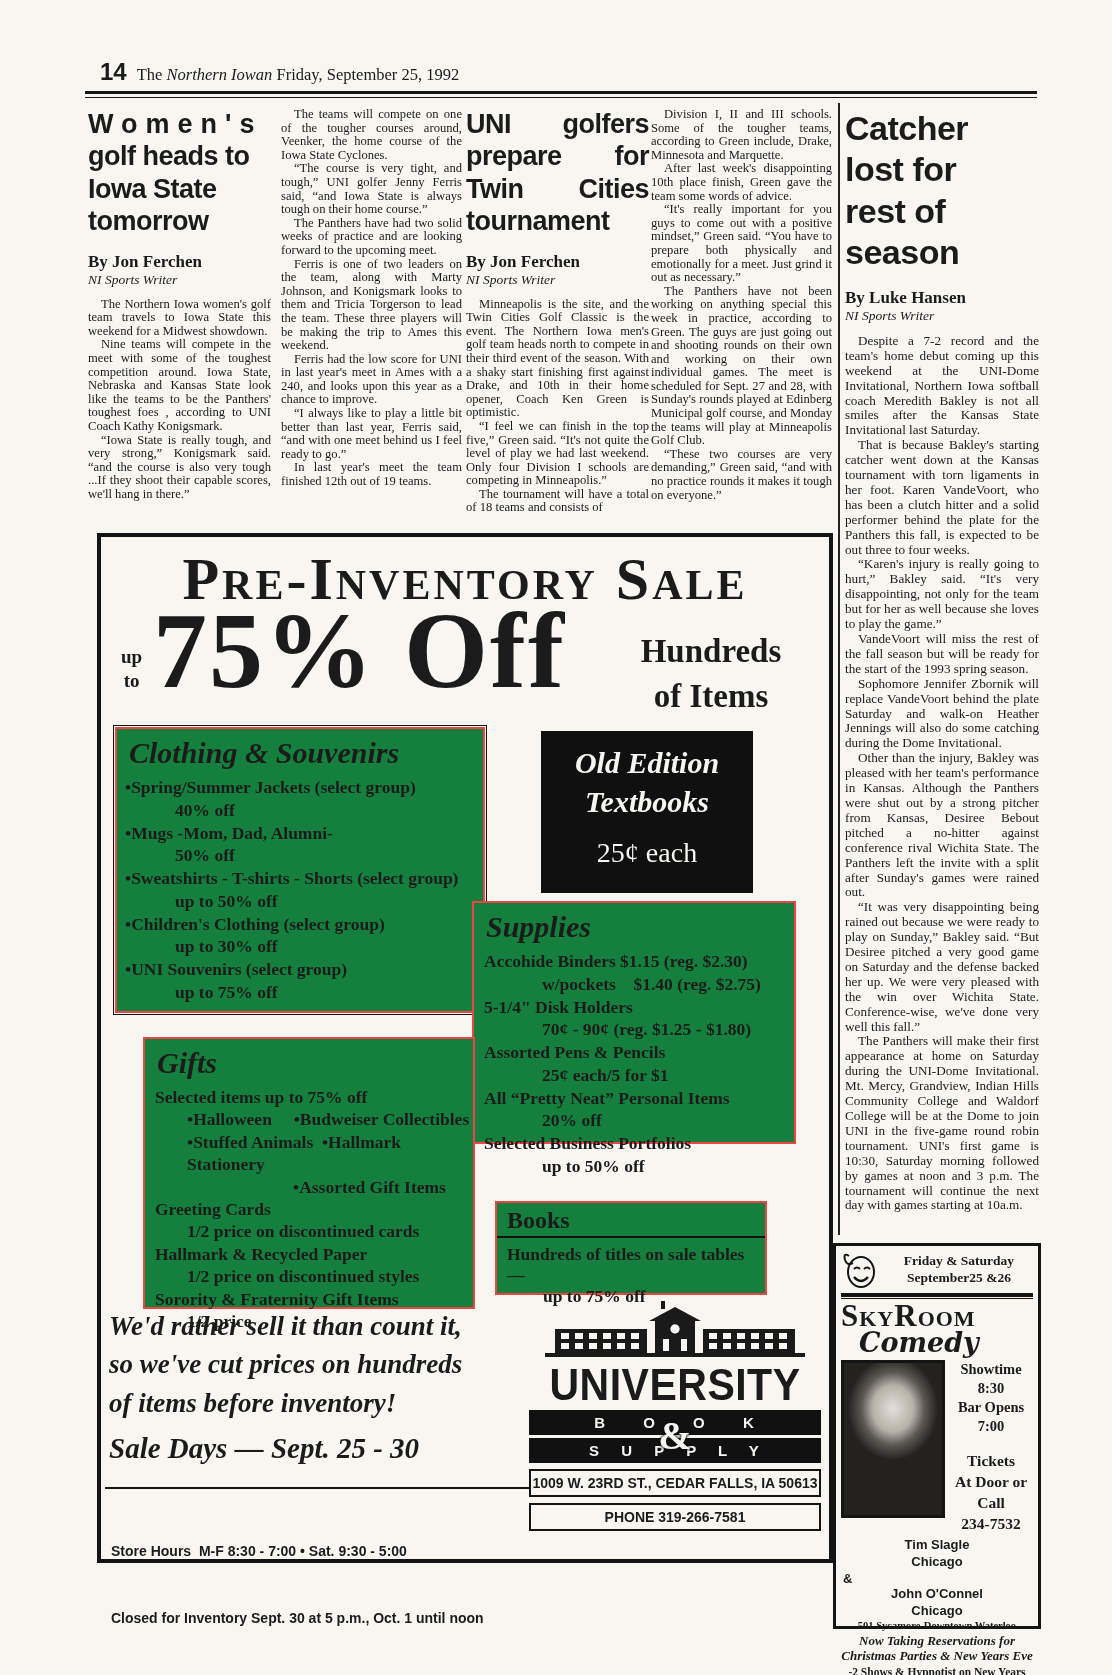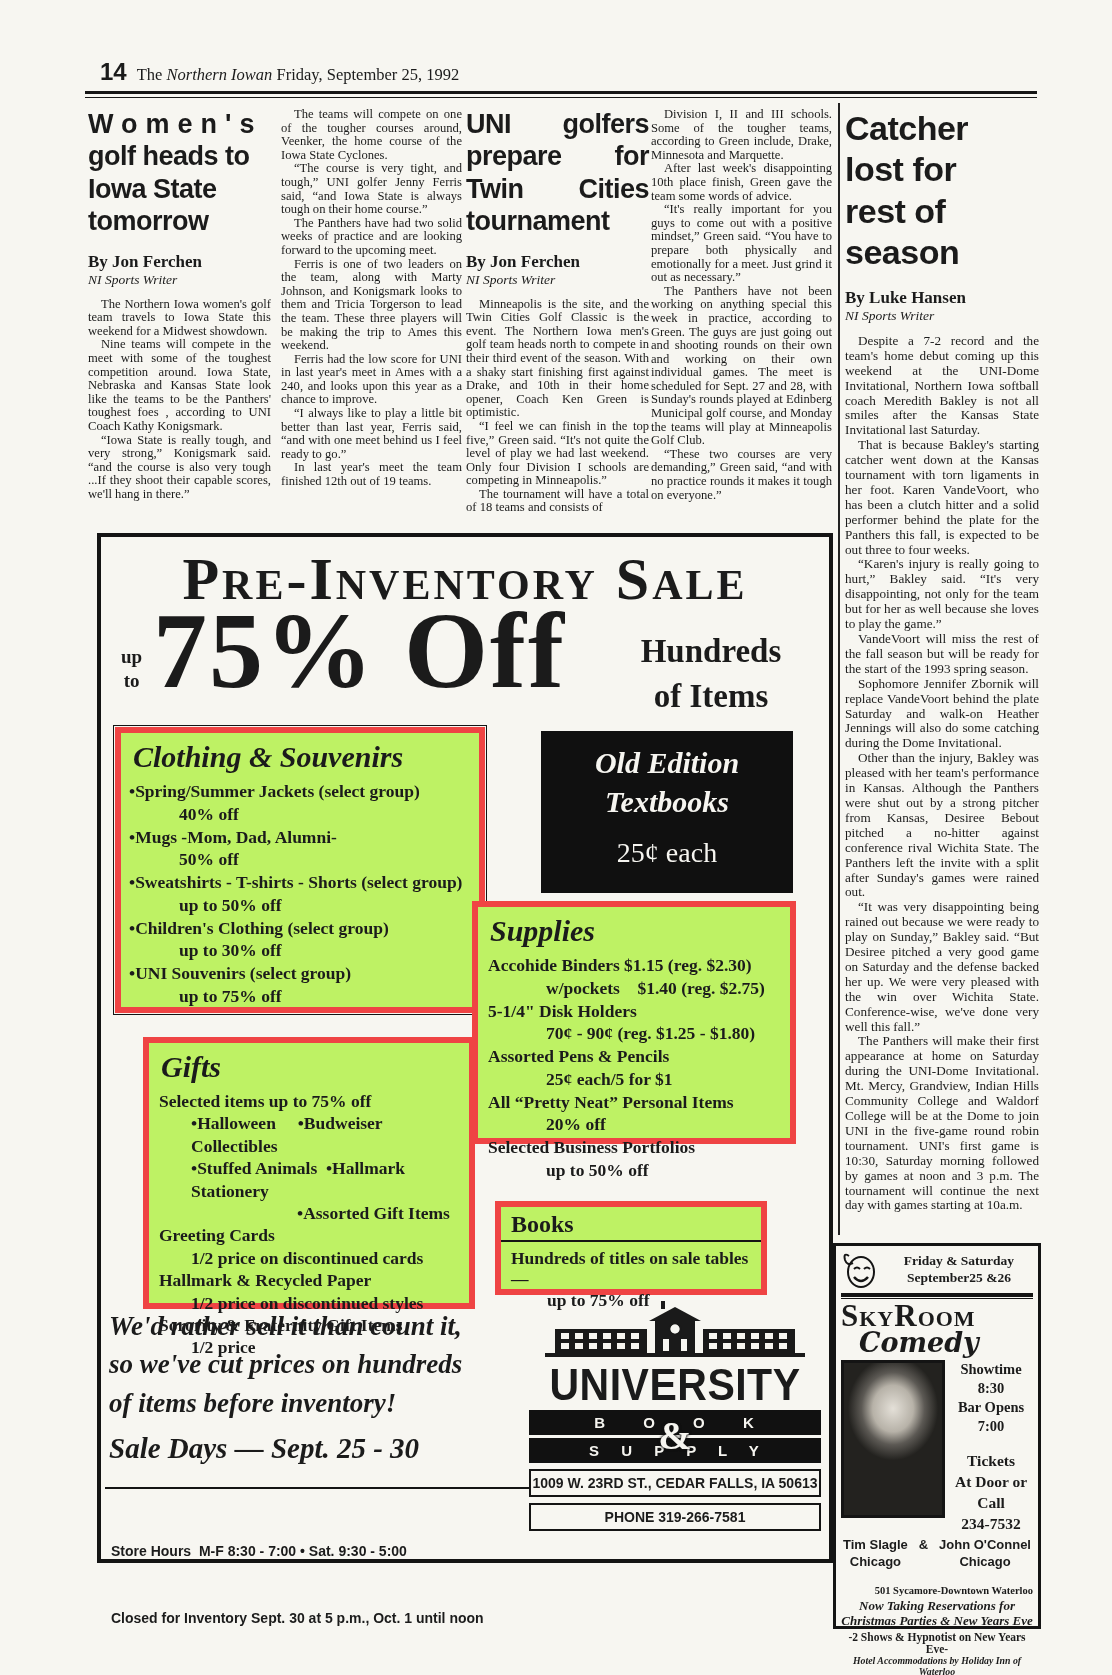--- a/index.html
+++ b/index.html
@@ -30,26 +30,26 @@
   .vsep { position:absolute; left:838px; top:103px; width:2px; height:1132px; background:#222; }
   
   .ad { position:absolute; left:97px; top:533px; width:736px; height:1030px;
     border:4px solid #141414; background:#f7f6f1; }
   .ad-title { position:absolute; top:8px; left:0; width:100%; text-align:center;
     font-variant:small-caps; font-weight:600; font-size:60px; letter-spacing:3px; }
   .upto { position:absolute; left:20px; top:108px; font-weight:bold; font-size:19px; line-height:1.25; text-align:center; }
   .discount { position:absolute; left:52px; top:52px; font-weight:bold; font-size:108px; letter-spacing:2px; }
   .hundreds { position:absolute; left:505px; top:92px; width:210px; text-align:center;
     font-weight:bold; font-size:33px; line-height:1.35; }
-  .ad-box { position:absolute; border:6px solid #ef4444; background:#bef264; }
+  .ad-box { position:absolute; border:2px solid #ef4444; background:#15803d; }
   .box-clothing { left:14px; top:190px; width:370px; height:286px; box-shadow:0 0 0 1px #f7f6f1, 0 0 0 2px #141414; }
   .box-title { font-style:italic; font-weight:bold; font-size:30px; padding:7px 0 6px 12px; }
   .ad-item { font-weight:bold; font-size:17.5px; line-height:1.3; padding-left:8px; }
   .ad-deal  { font-weight:bold; font-size:17.5px; line-height:1.3; padding-left:58px; }
-  .box-textbooks { position:absolute; left:440px; top:194px; width:252px; height:162px;
+  .box-textbooks { position:absolute; left:440px; top:194px; width:212px; height:162px;
     background:#101010; color:#f6f5f0; text-align:center; }
   .tb-line { font-style:italic; font-weight:bold; font-size:30px; line-height:1.3; }
   .tb-first { padding-top:12px; }
   .tb-price { font-size:28px; margin-top:16px; }
   .box-supplies { left:371px; top:364px; width:324px; height:243px; }
   .sup-main { font-weight:bold; font-size:17.5px; line-height:1.3; padding-left:10px; white-space:pre-wrap; }
   .sup-sub  { font-weight:bold; font-size:17.5px; line-height:1.3; padding-left:68px; white-space:pre-wrap; }
   .box-gifts { left:42px; top:500px; width:332px; height:272px; }
   .gift-line { font-weight:bold; font-size:17.5px; line-height:1.28; white-space:pre-wrap; }
   .ind0 { padding-left:10px; } .ind1 { padding-left:42px; } .ind2 { padding-left:148px; }
@@ -86,23 +86,23 @@
   .sky-rule { border-top:4px solid #141414; border-bottom:1px solid #141414; height:6px; margin:3px 0 1px; }
   .sky-brand { font-variant:small-caps; font-weight:bold; font-size:31px; letter-spacing:1px; line-height:1; }
   .sky-brand2 { font-style:italic; font-weight:bold; font-size:27px; line-height:1; margin:-2px 0 4px 18px;
     font-family:"DejaVu Serif", serif; }
   .sky-body { display:flex; gap:4px; }
   .sky-photo { width:104px; height:158px; border:3px solid #141414;
     background:radial-gradient(ellipse 46% 34% at 50% 30%, #e4e0d8 0%, #b7b2a8 45%, #5c5954 70%, #23221f 100%); }
   .sky-right { flex:1; text-align:center; font-weight:bold; }
   .sky-show { font-size:14.5px; line-height:1.3; }
   .sky-tickets { margin-top:16px; font-size:15.5px; line-height:1.35; }
-  .sky-names { display:flex; justify-content:space-between; padding:2px 2px 0; font-family:"Liberation Sans", sans-serif; font-weight:bold; font-size:13px; }
+  .sky-names { display:flex; justify-content:space-between; padding:2px 2px 0; font-family:"Liberation Sans", sans-serif; font-weight:bold; font-size:13px;flex-direction:column; }
   .sky-namecol { text-align:center; line-height:1.3; }
-  .sky-addr { text-align:right; font-weight:bold; font-size:10.5px; margin-top:14px; }
+  .sky-addr { text-align:center; font-weight:bold; font-size:10.5px; margin-top:0; }
   .sky-res { text-align:center; font-style:italic; font-weight:bold; font-size:13px; line-height:1.2; margin-top:2px; }
   .sky-shows { text-align:center; font-weight:bold; font-size:11.5px; margin-top:2px; }
   .sky-hotel { text-align:center; font-style:italic; font-weight:bold; font-size:9.8px; }
 </style>
 </head>
 <body>
 
 <div class="page">
 
   <div class="masthead">

